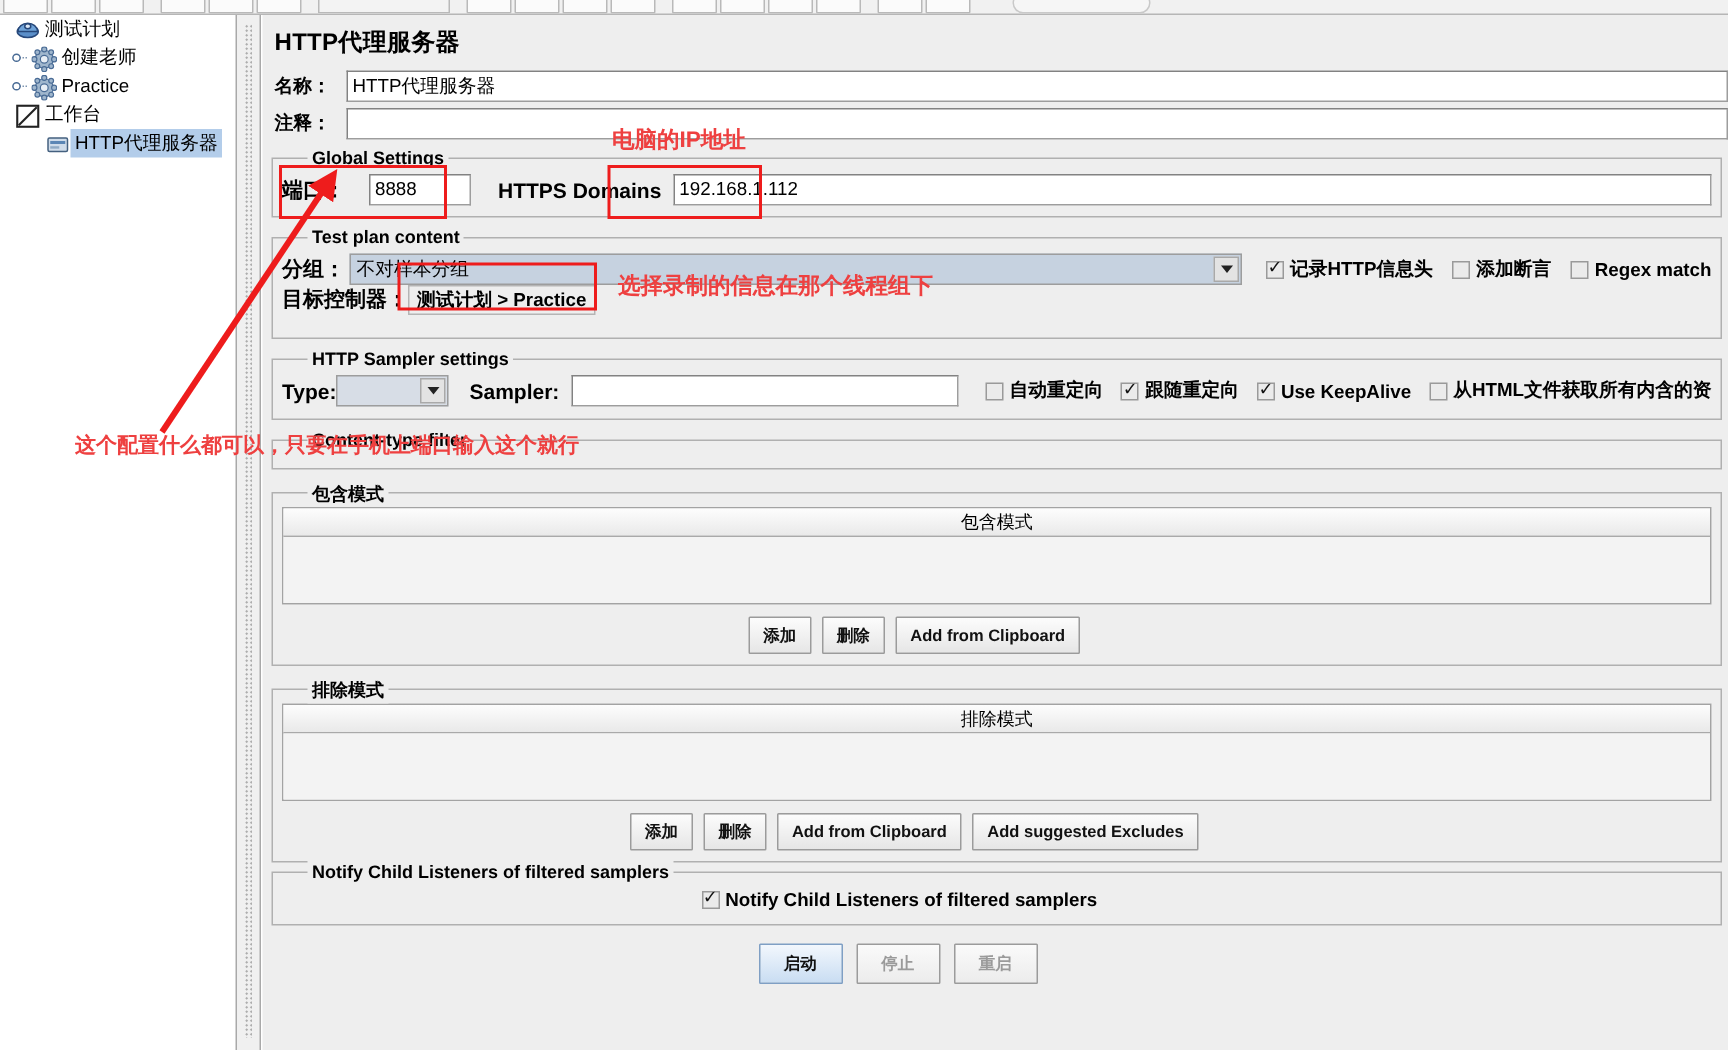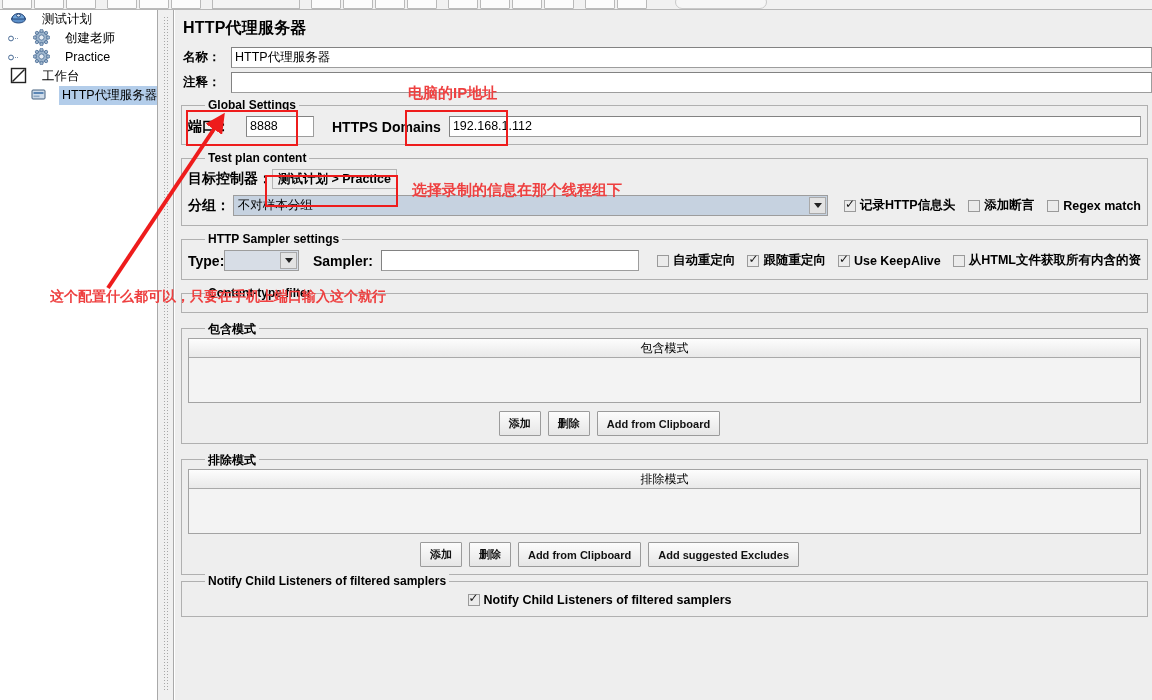--- a/index.html
+++ b/index.html
@@ -30,22 +30,22 @@
   .tb-combo { width: 88px; height: 22px; border: 1px solid #b9b9b9; background:#f3f3f3; }
   .tb-round { width: 92px; height: 14px; border: 1px solid #c9c9c9; background:#f6f6f6; border-radius: 8px; margin-left: 26px;}
 
   
   .tree-panel {
     position: absolute; left: 0; top: 10px; width: 158px; height: 690px;
     background: #ffffff; border-right: 1px solid #a9a9a9;
     overflow: hidden;
   }
   .tree-row {
-    display: flex; align-items: flex-start; height: 19px;
-    white-space: nowrap; padding-left: 2px; position: relative; gap: 12px;
+    display: flex; align-items: flex-end; height: 19px;
+    white-space: nowrap; padding-left: 2px; position: relative;
   }
   .tree-row .lbl { font-size: 12.5px; line-height: 19px; padding: 0 3px; }
   .tree-row.selected .lbl { background: #b3cdea; }
   .handle {
     width: 13px; height: 19px; display: inline-flex;
     align-items: center; justify-content: center;
     color: #5f87b5; font-size: 9px;
   }
 
   
@@ -295,43 +295,43 @@
         <span class="lab" style="width:58px;">端口：</span>
         <div class="jtext" style="width:68px;flex:0 0 auto;">8888</div>
         <span class="lab" style="margin-left:18px;">HTTPS Domains</span>
         <div class="jtext" style="margin-left:8px;">192.168.1.112</div>
       </div>
     </div>
 
     <div class="group" style="margin-top:13px;padding-bottom:9px;">
       <span class="gtitle">Test plan content</span>
 
-      <div class="row" style="margin-bottom:6px;">
-        <span class="lab" style="width:84px;">目标控制器：</span>
-        <div class="flat-value">测试计划 &gt; Practice</div>
-      </div>
-
       <div class="row">
         <span class="lab" style="width:46px;">分组：</span>
         <div class="jcombo" style="width:612px;">
           <span class="val">不对样本分组</span>
           <span class="arrow"></span>
         </div>
         <span class="cb on" style="margin-left:16px;">
           <span class="box"></span>
           <span class="ctext">记录HTTP信息头</span>
         </span>
         <span class="cb" style="margin-left:13px;">
           <span class="box"></span>
           <span class="ctext">添加断言</span>
         </span>
         <span class="cb" style="margin-left:13px;">
           <span class="box"></span>
           <span class="ctext">Regex match</span>
         </span>
+      </div>
+
+      <div class="row" style="margin-bottom:6px;">
+        <span class="lab" style="width:84px;">目标控制器：</span>
+        <div class="flat-value">测试计划 &gt; Practice</div>
       </div>
     </div>
 
     <div class="group" style="margin-top:13px;padding-bottom:8px;">
       <span class="gtitle">HTTP Sampler settings</span>
       <div class="row">
         <span class="lab" style="width:46px;">Type:</span>
         <div class="jcombo empty" style="width:128px;">
           <span class="val"></span>
           <span class="arrow"></span>
@@ -392,20 +392,25 @@
     <div class="group" style="margin-top:6px;padding:11px 6px 9px 6px;">
       <span class="gtitle">Notify Child Listeners of filtered samplers</span>
       <div class="row" style="justify-content:center;padding-right:130px;">
         <span class="cb on">
           <span class="box"></span>
           <span class="ctext">Notify Child Listeners of filtered samplers</span>
         </span>
       </div>
     </div>
 
+    <div class="btnrow" style="padding-top:12px;padding-right:130px;gap:9px;">
+      <button class="btn primary" style="padding:5px 16px;">启动</button>
+      <button class="btn disabled" style="padding:5px 16px;">停止</button>
+      <button class="btn disabled" style="padding:5px 16px;">重启</button>
+    </div>
   </div>
 
   <div id="overlay">
     <svg width="1152" height="700" style="position:absolute;left:0;top:0;">
       <defs>
         <marker id="arrowhead" markerWidth="5" markerHeight="5" refX="1" refY="2.5" orient="auto">
           <polygon points="0 0, 5 2.5, 0 5" fill="#ee1c1c"></polygon>
         </marker>
       </defs>
       <line x1="108" y1="288" x2="216" y2="126" stroke="#ee1c1c" stroke-width="4" marker-end="url(#arrowhead)"></line>

